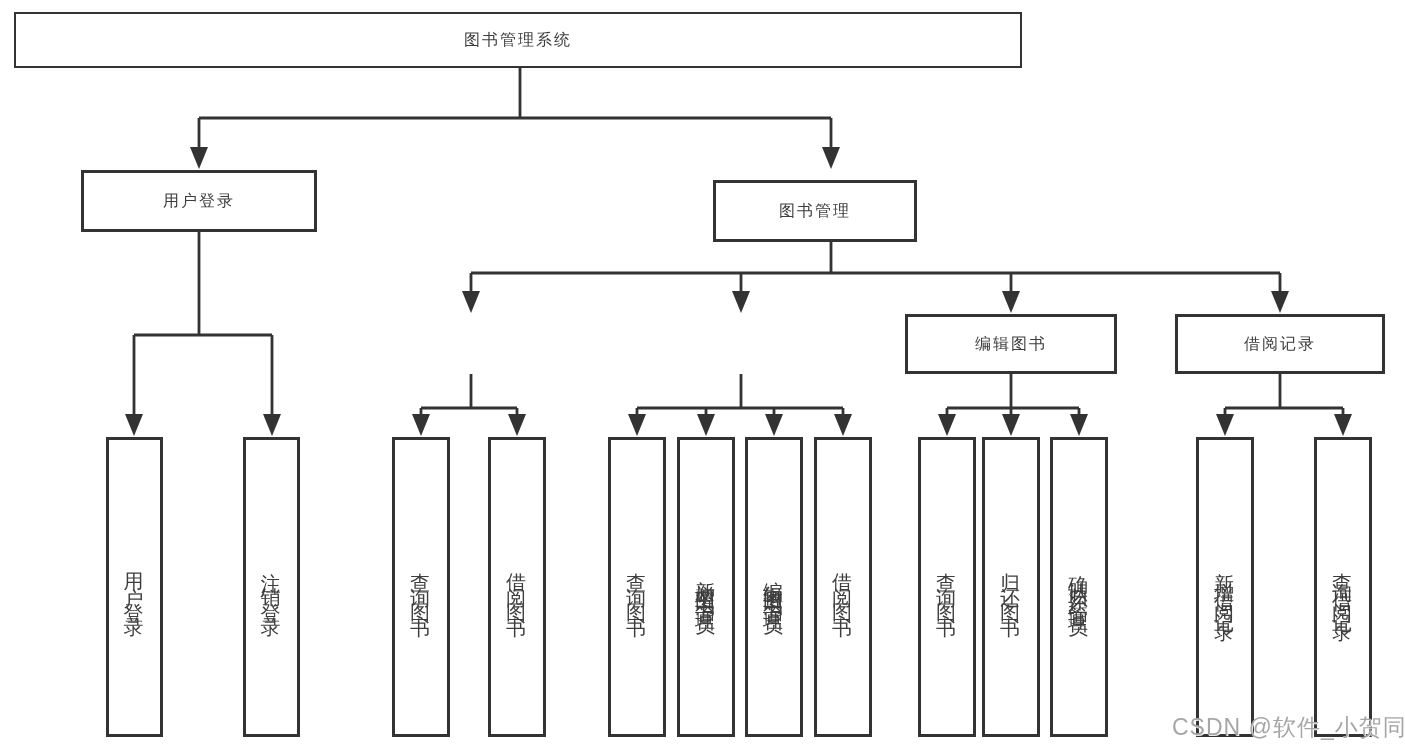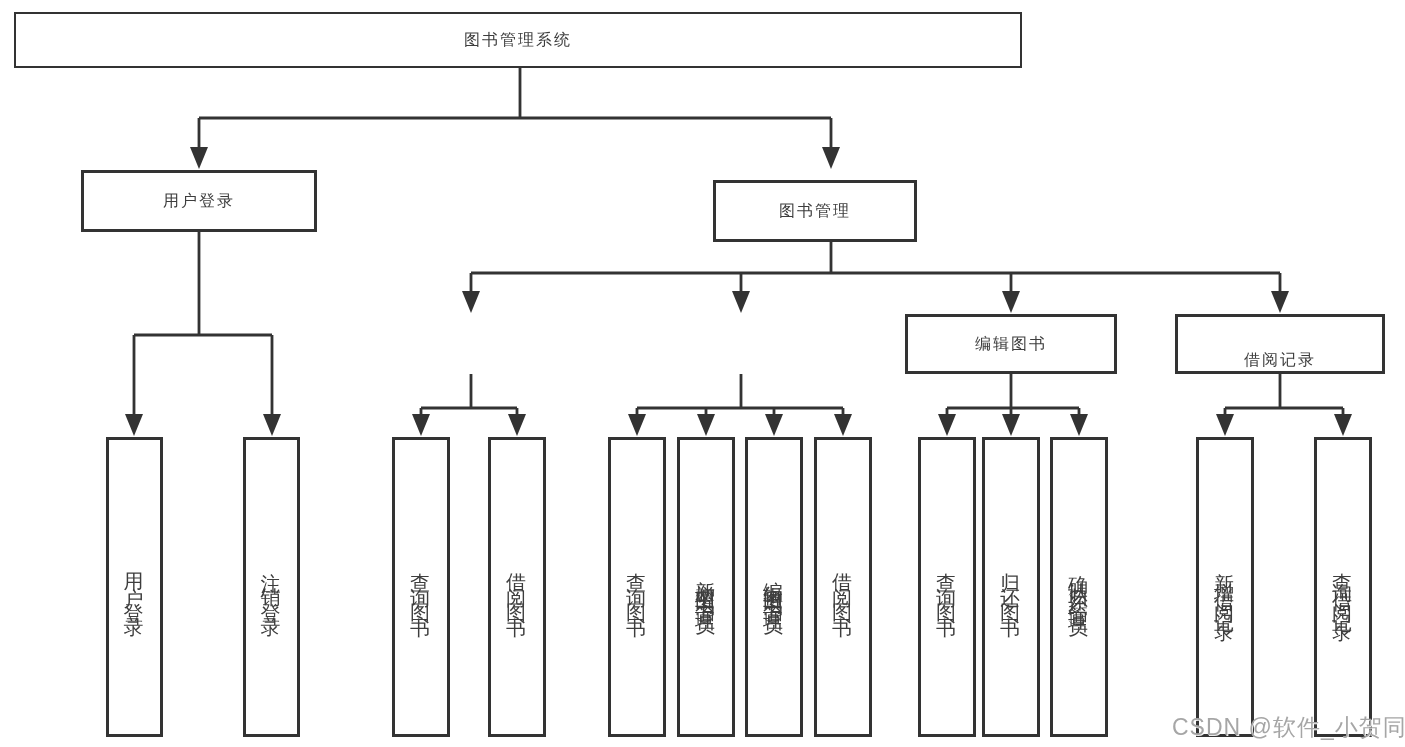--- a/index.html
+++ b/index.html
@@ -93,21 +93,21 @@
   <div class="node" style="left:81px;top:170px;width:236px;height:62px;">
     <span class="hlabel">用户登录</span>
   </div>
   <div class="node" style="left:713px;top:180px;width:204px;height:62px;justify-content:center;">
     <span class="hlabel">图书管理</span>
   </div>
 
   <div class="node" style="left:905px;top:314px;width:212px;height:60px;">
     <span class="hlabel">编辑图书</span>
   </div>
-  <div class="node" style="left:1175px;top:314px;width:210px;height:60px;align-items:flex-end;">
+  <div class="node" style="left:1175px;top:314px;width:210px;height:60px;">
     <span class="hlabel">借阅记录</span>
   </div>
 
   <div class="node len4" style="left:106px;top:437px;width:57px;height:300px;">
     <span class="vlabel">用户登录</span>
   </div>
   <div class="node len4" style="left:243px;top:437px;width:57px;height:300px;">
     <span class="vlabel">注销登录</span>
   </div>
 

